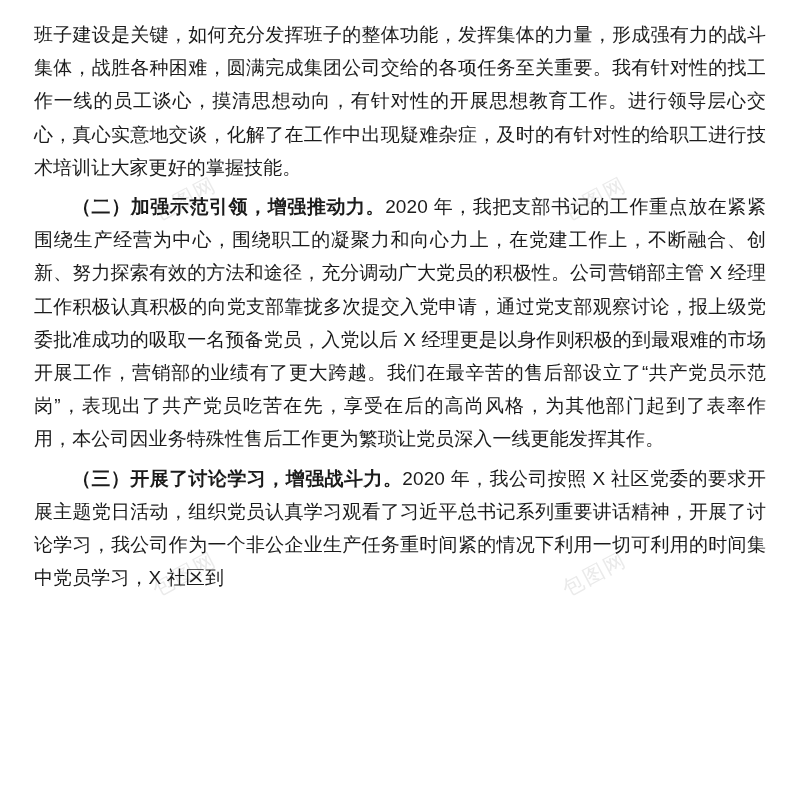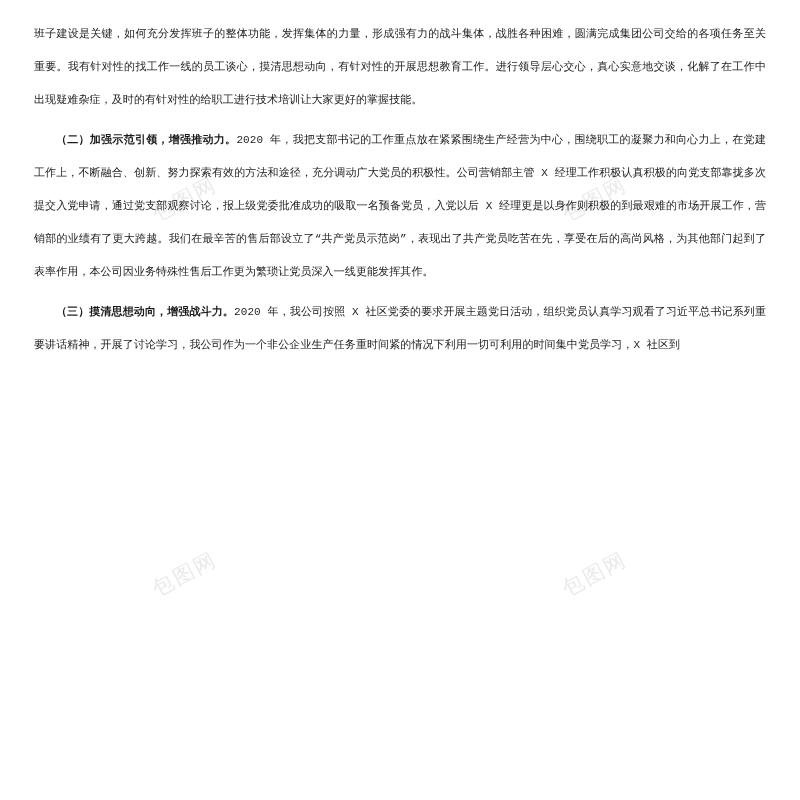--- a/index.html
+++ b/index.html
@@ -21,27 +21,27 @@
     padding: 18px 34px 0 34px;
     background: #ffffff;
     overflow: hidden;
   }
   .doc-body {
     position: relative;
     z-index: 2;
   }
   p.para {
     margin: 0;
-    font-size: 11px;
+    font-size: 19px;
     line-height: 33.2px;
     color: #1b1b1b;
     text-align: justify;
     text-justify: inter-ideograph;
     letter-spacing: 0.1px;
-    font-family: Liberation Mono, monospace;
+    font-family: Liberation Sans, sans-serif;
   }
   p.para + p.para {
     margin-top: 6px;
   }
   .para .lead {
     font-weight: bold;
   }
   .indent {
     text-indent: 2em;
   }
@@ -83,20 +83,20 @@
 
     <p class="para">
       <span>班子建设是关键，如何充分发挥班子的整体功能，发挥集体的力量，形成强有力的战斗集体，战胜各种困难，圆满完成集团公司交给的各项任务至关重要。我有针对性的找工作一线的员工谈心，摸清思想动向，有针对性的开展思想教育工作。进行领导层心交心，真心实意地交谈，化解了在工作中出现疑难杂症，及时的有针对性的给职工进行技术培训让大家更好的掌握技能。</span>
     </p>
 
     <p class="para indent">
       <span class="lead">（二）加强示范引领，增强推动力。</span><span>2020 年，我把支部书记的工作重点放在紧紧围绕生产经营为中心，围绕职工的凝聚力和向心力上，在党建工作上，不断融合、创新、努力探索有效的方法和途径，充分调动广大党员的积极性。公司营销部主管 X 经理工作积极认真积极的向党支部靠拢多次提交入党申请，通过党支部观察讨论，报上级党委批准成功的吸取一名预备党员，入党以后 X 经理更是以身作则积极的到最艰难的市场开展工作，营销部的业绩有了更大跨越。我们在最辛苦的售后部设立了“共产党员示范岗”，表现出了共产党员吃苦在先，享受在后的高尚风格，为其他部门起到了表率作用，本公司因业务特殊性售后工作更为繁琐让党员深入一线更能发挥其作。</span>
     </p>
 
     <p class="para indent">
-      <span class="lead">（三）摸清思想动向，增强战斗力。</span><span>2020 年，我公司按照 X 社区党委的要求开展主题党日活动，组织党员认真学习观看了习近平总书记系列重要讲话精神，开展了讨论学习，我公司作为一个非公企业生产任务重时间紧的情况下利用一切可利用的时间集中党员学习，X 社区到</span>
+      <span class="lead">（三）开展了讨论学习，增强战斗力。</span><span>2020 年，我公司按照 X 社区党委的要求开展主题党日活动，组织党员认真学习观看了习近平总书记系列重要讲话精神，开展了讨论学习，我公司作为一个非公企业生产任务重时间紧的情况下利用一切可利用的时间集中党员学习，X 社区到</span>
     </p>
 
     <div class="spacer-gap"></div>
 
 
   </div>
 </div>
 
 </body></html>

